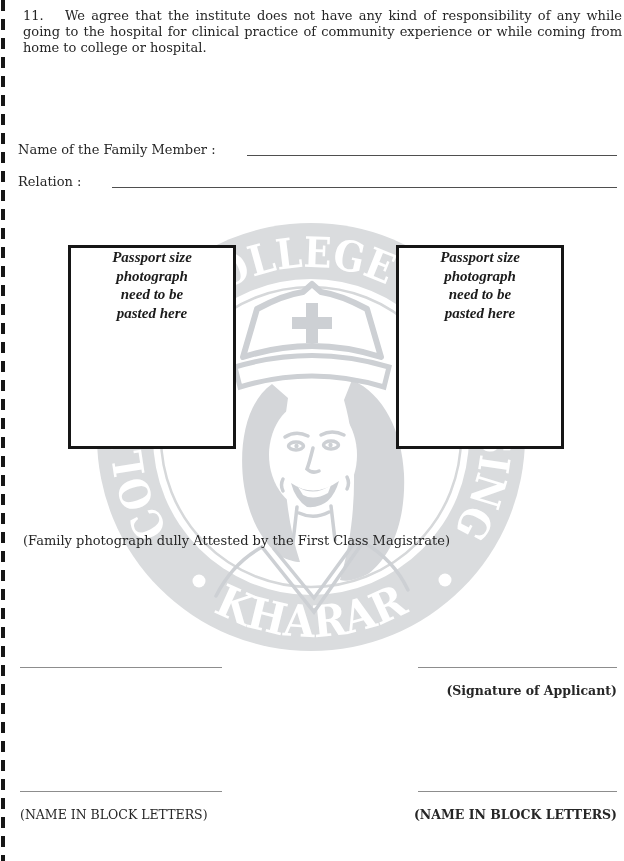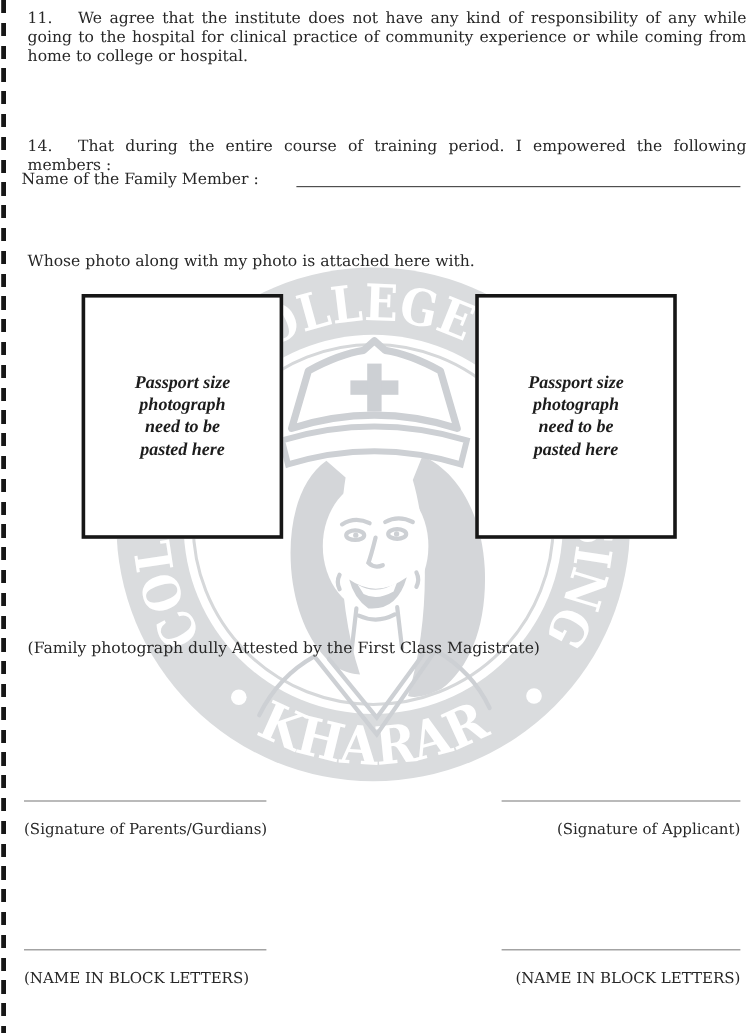--- a/index.html
+++ b/index.html
@@ -13,27 +13,27 @@
   }
   .watermark{position:absolute;left:0;top:0;z-index:0;pointer-events:none;}
   .content{position:absolute;left:18px;top:0;width:599px;height:100%;z-index:1;}
   .para{position:absolute;margin:5px;font-size:13px;line-height:16px;text-align:justify;width:599px;}
   .single{text-align:left;}
   .num{display:inline-block;width:42px;}
   .fieldrow{position:absolute;display:flex;width:599px;font-size:13px;line-height:16px;gap:28px;}
   .fieldrow .blank{flex:1;border-bottom:1.4px solid #4f4f4f;margin:0 0 2px 3px;}
   .pbox{
     position:absolute;width:168px;height:204px;box-sizing:border-box;border:3px solid #161616;
-    background:#ffffff;display:flex;flex-direction:column;justify-content:center;align-items:center;
+    background:#ffffff;display:flex;flex-direction:column;justify-content:flex-start;align-items:center;
     text-align:center;font-family:"Liberation Serif",serif;font-weight:bold;font-style:italic;
     font-size:15px;line-height:18.5px;color:#1c1c1c;
   }
   .rule{position:absolute;border-top:1.5px solid #8d8d8d;height:0;}
   .lbl{position:absolute;font-size:12.5px;line-height:15px;white-space:nowrap;}
-  .lbl.right{text-align:right;}
+  .lbl.right{text-align:right;font-weight:bold;}
 </style>
 </head>
 <body>
 
 <div class="page">
 
   <div class="cut-line"></div>
 
   <svg class="watermark" width="624" height="861" viewBox="0 0 624 861">
     <defs>
@@ -81,29 +81,31 @@
       <path fill="#cdd0d4" d="M291,483 Q314,499 339,481 Q331,509 307,507 Q295,499 291,483 Z"></path>
       <path fill="#ffffff" d="M298,487 Q314,497 331,485 L328,493 Q314,501 303,495 Z"></path>
     </g>
   </svg>
 
   <div class="content">
 
     <p class="para" style="top:3px"><span class="num">11.</span><span>We agree that the institute does not have any kind of responsibility of any while going to the hospital for clinical practice of community experience or while coming from home to college or hospital.</span></p>
 
 
-    <p class="para" style="top:110px"><span class="num">14.</span><span>That during the entire course of training period. I empowered the following members :</span></p>
 
     <div class="fieldrow" style="top:142px">
       <span>Name of the Family Member :</span>
       <span class="blank"></span>
     </div>
 
+    <div class="fieldrow" style="top:174px">
+      <span>Relation :</span>
+      <span class="blank"></span>
+    </div>
 
-    <p class="para single" style="top:206px">Whose photo along with my photo is attached here with.</p>
 
     <div class="pbox" style="left:50px;top:245px">
       <span>Passport size</span>
       <span>photograph</span>
       <span>need to be</span>
       <span>pasted here</span>
     </div>
 
     <div class="pbox" style="left:378px;top:245px">
       <span>Passport size</span>
@@ -112,21 +114,20 @@
       <span>pasted here</span>
     </div>
 
 
     <p class="para single" style="top:528px">(Family photograph dully Attested by the First Class Magistrate)</p>
 
 
     <div class="rule" style="top:667px;left:2px;width:202px"></div>
     <div class="rule" style="top:667px;left:400px;width:199px"></div>
 
-    <div class="lbl" style="top:683px;left:2px">(Signature of Parents/Gurdians)</div>
     <div class="lbl right" style="top:683px;right:0px">(Signature of Applicant)</div>
 
     <div class="rule" style="top:791px;left:2px;width:202px"></div>
     <div class="rule" style="top:791px;left:400px;width:199px"></div>
 
     <div class="lbl" style="top:807px;left:2px">(NAME IN BLOCK LETTERS)</div>
     <div class="lbl right" style="top:807px;right:0px">(NAME IN BLOCK LETTERS)</div>
 
   </div>
 </div>

